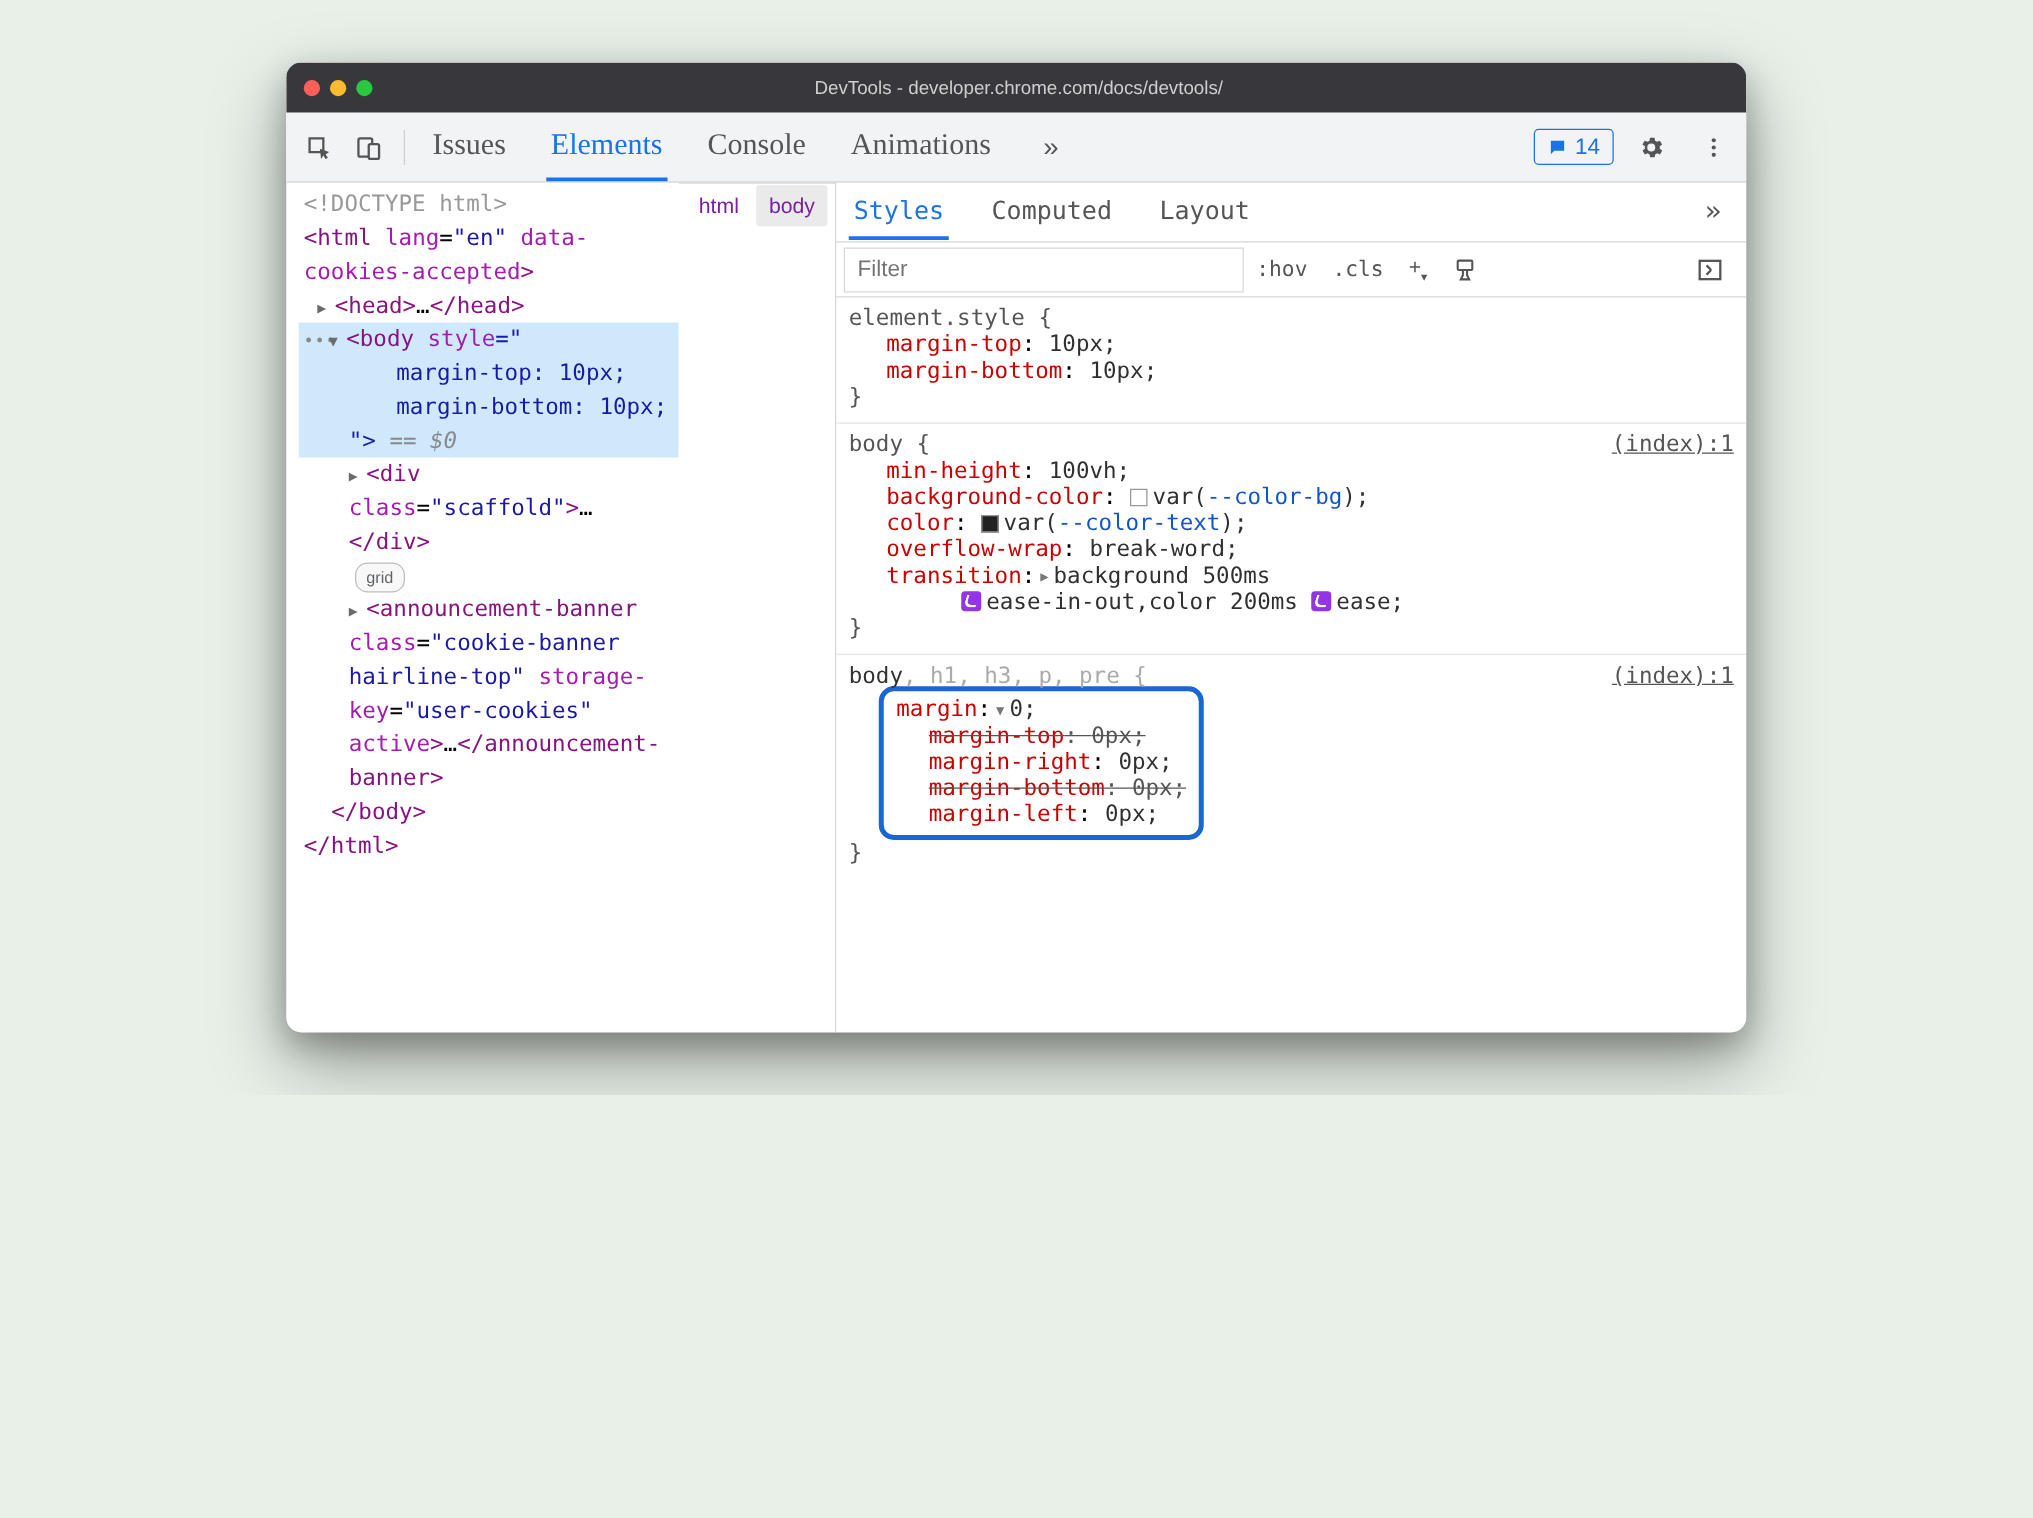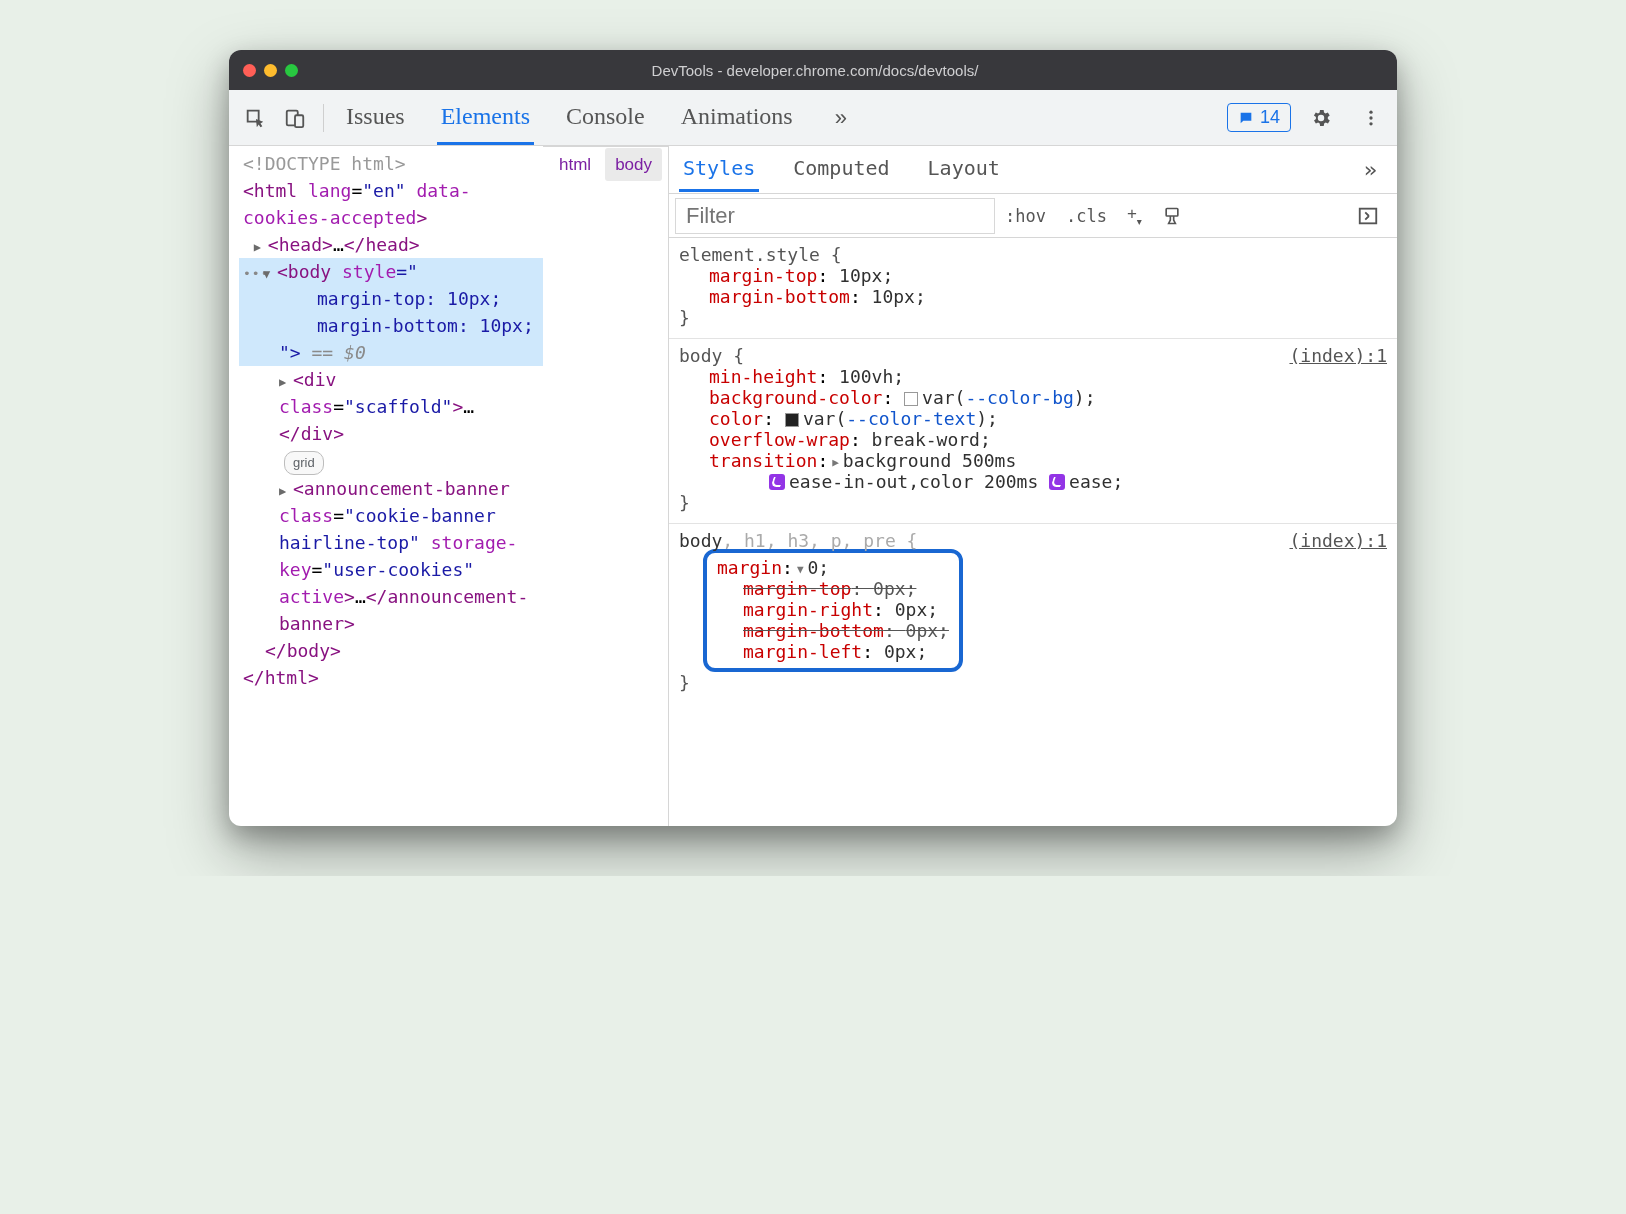--- a/index.html
+++ b/index.html
@@ -93,21 +93,21 @@
     display:flex; align-items:center; height:48px; border-bottom:1px solid #d6d6d6;
     padding: 0 10px; gap: 30px;
   }
   .subtab { color:#555; font-size:20px; cursor:pointer; padding: 9px 4px; border-bottom:3px solid transparent;}
   .subtab.active { color:#1a73e8; border-bottom-color:#1a73e8; font-weight:500;}
   .filterrow {
     display:flex; align-items:center; height:44px; border-bottom:1px solid #d6d6d6;
   }
   .filter-input {
     border:1px solid #d8d8d8; height:36px; width:320px; margin-left:6px; padding:0 10px;
-    font-size:22px; background:#fff; color:#ef4444; font-family:-apple-system,Arial;
+    font-size:18px; background:#fff; color:#ef4444; font-family:-apple-system,Arial;
   }
   .filterrow .tool {
     color:#555; font-size:17px; padding:0 10px; cursor:pointer; font-family:-apple-system,Arial;
   }
   .filterrow .tool.mono { font-family: Menlo, Consolas, monospace; }
   .rules { flex:1; overflow:auto; }
   .rule { border-bottom:1px solid #e3e3e3; padding:6px 10px 10px 10px; position:relative; }
   .rule .src { position:absolute; top:6px; right:10px; color:#555; text-decoration:underline; cursor:pointer; }
   .sel { color:#555; }
   .sel .muted { color:#aaa; }

